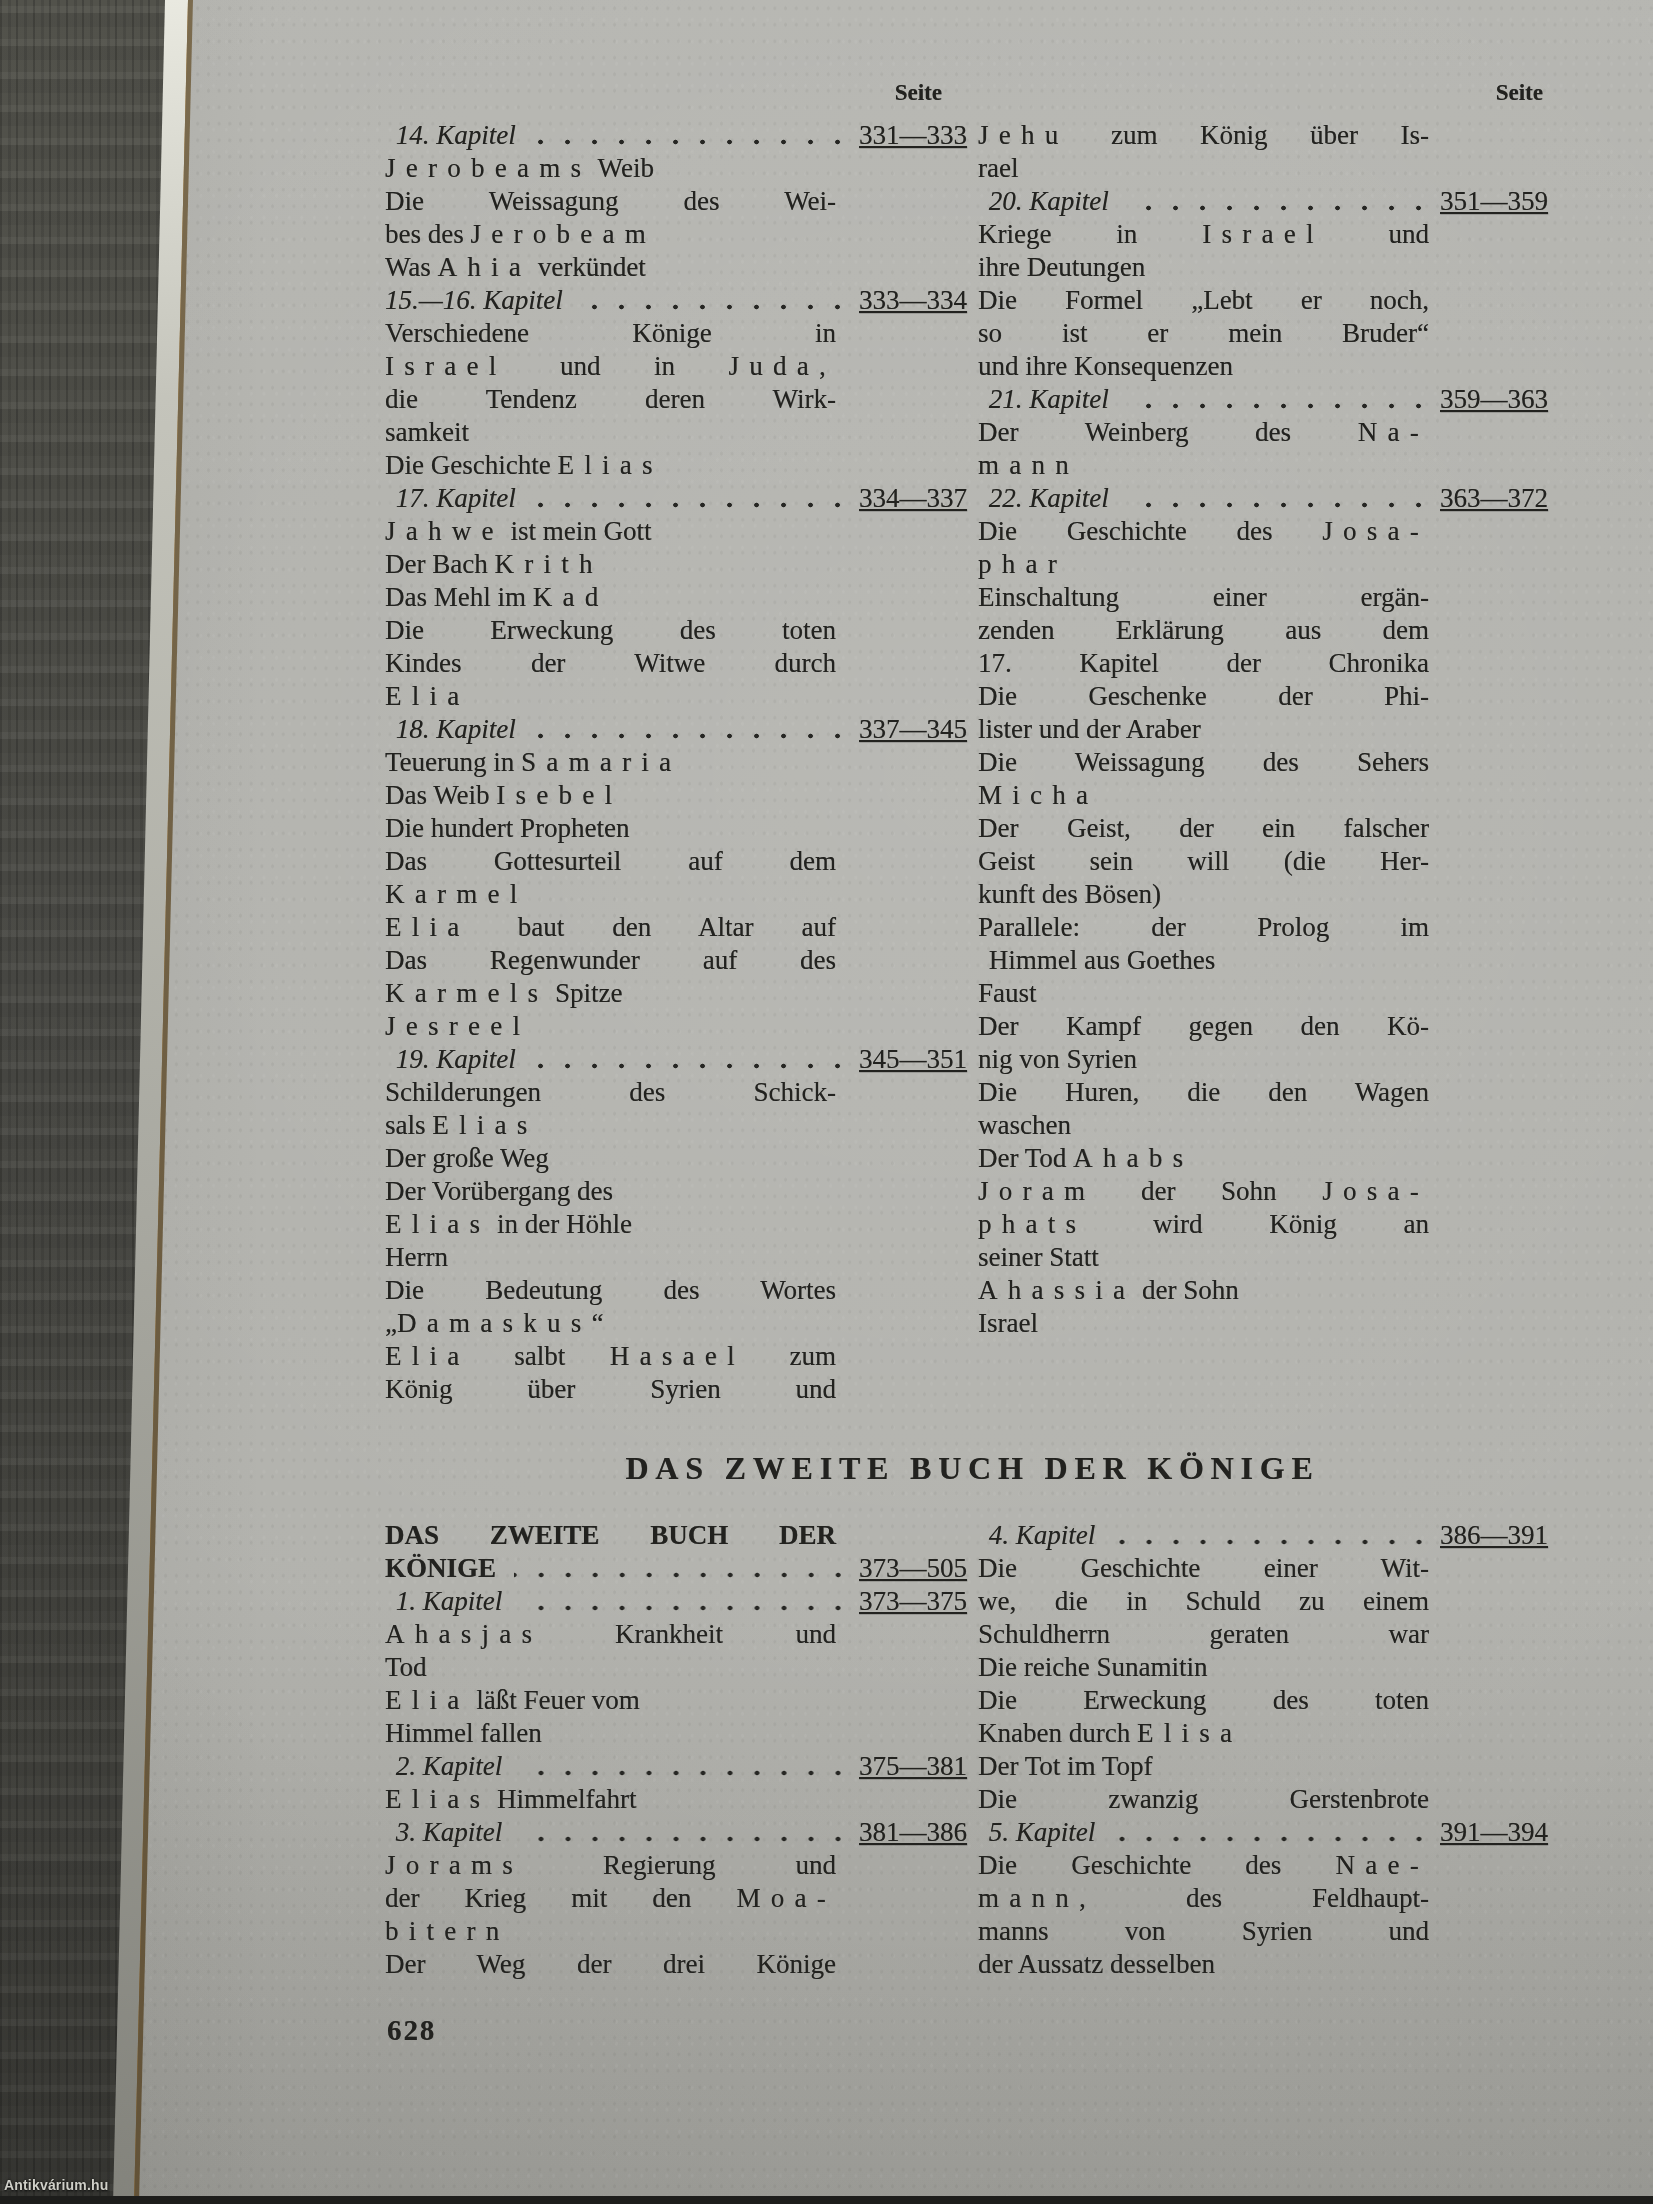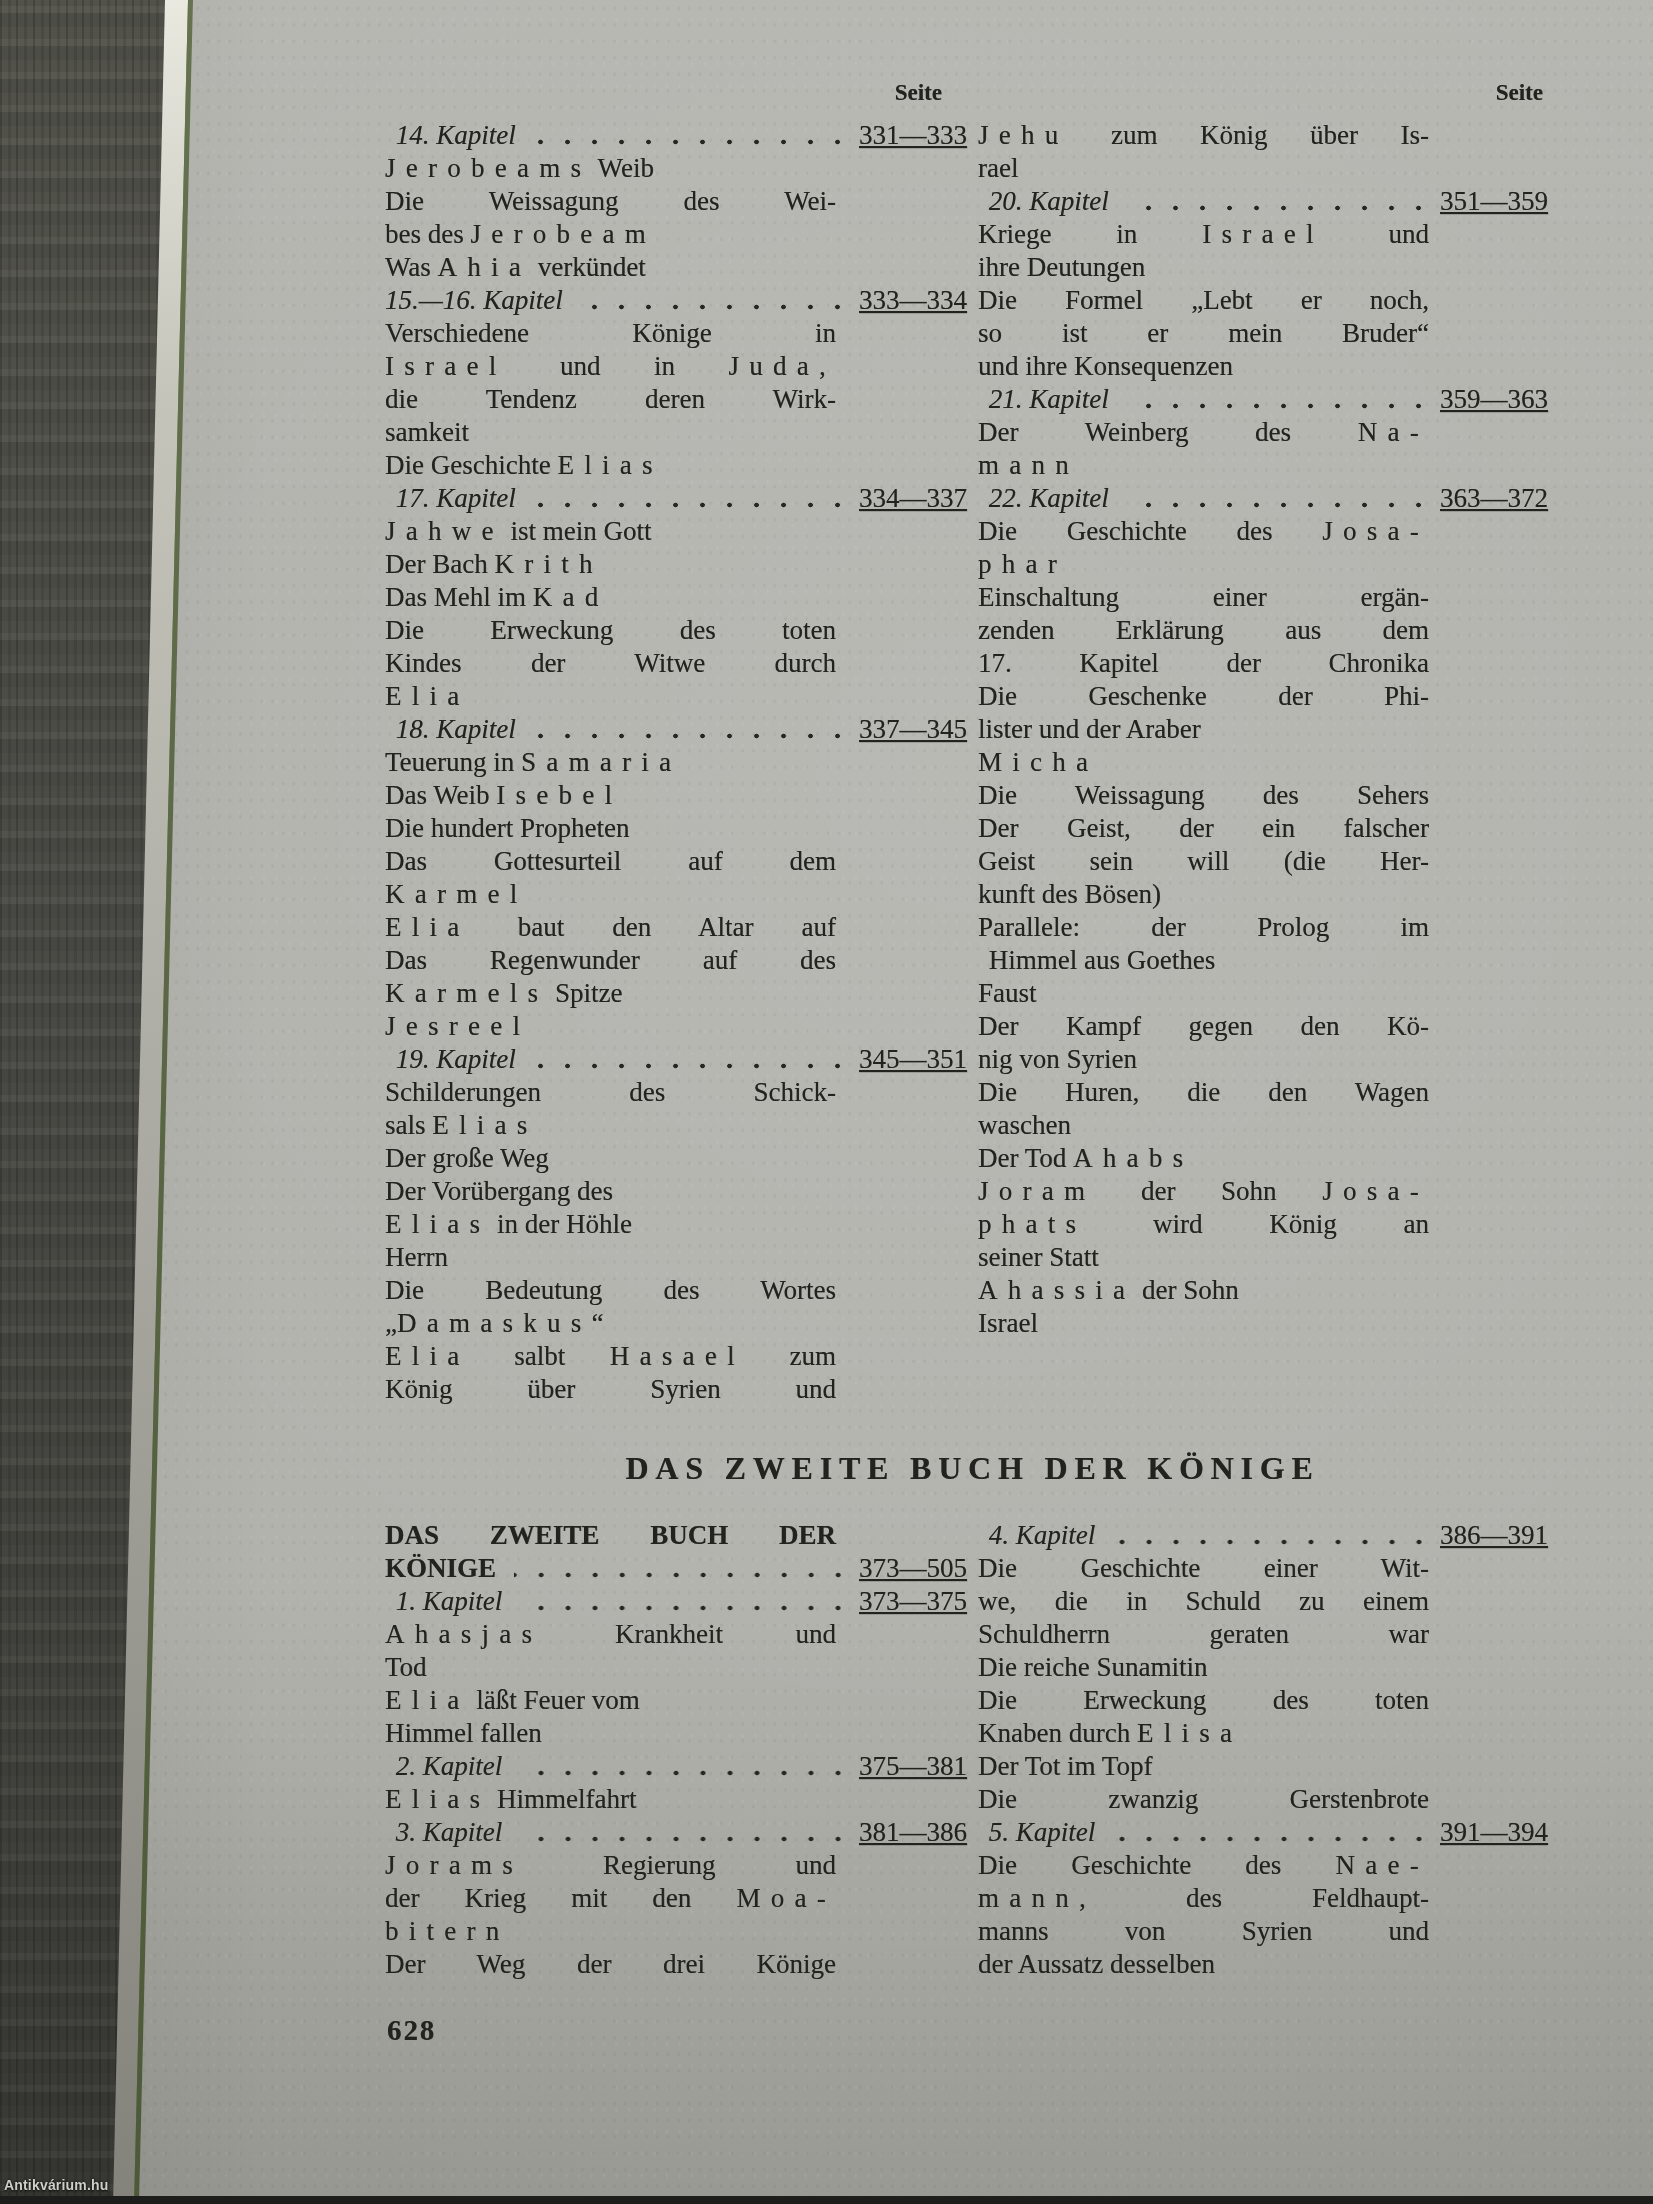--- a/index.html
+++ b/index.html
@@ -1,17 +1,17 @@
 <!DOCTYPE html>
 <html><head>
 <meta charset="utf-8">
 <style>
   html,body{margin:0;padding:0;background:#2e2e2b;}
   .scene{position:relative;width:1654px;height:2205px;overflow:hidden;
-         background:#4d7c0f;font-family:"Liberation Serif","DejaVu Serif",serif;}
+         background:#a16207;font-family:"Liberation Serif","DejaVu Serif",serif;}
 
   
   .wood{position:absolute;left:0;top:0;width:194px;height:2205px;
         clip-path:polygon(0 0,171px 0,118px 100%,0 100%);
         background:
           repeating-linear-gradient(0deg, rgba(0,0,0,0.10) 0 13.6px, rgba(255,255,255,0.02) 13.6px 21.3px, rgba(0,0,0,0.05) 21.3px 33px),
           repeating-linear-gradient(90deg, rgba(0,0,0,0.18) 0 1.9px, rgba(0,0,0,0) 1.9px 7.8px, rgba(0,0,0,0.10) 7.8px 10.7px, rgba(0,0,0,0) 10.7px 16.5px),
           linear-gradient(180deg,#56564f 0%,#4e4e49 45%,#454540 80%,#3a3a36 100%);}
   
   .page-edge-light{position:absolute;left:0;top:0;width:213px;height:2205px;
@@ -166,22 +166,22 @@
           <span class="lead"></span>
           <span class="pg">363—372</span>
         </div>
         <div class="line body j">Die Geschichte des <span class="sp">Josa-</span></div>
         <div class="line body"><span class="sp">phar</span></div>
         <div class="line body j">Einschaltung einer ergän-</div>
         <div class="line body j">zenden Erklärung aus dem</div>
         <div class="line body j">17. Kapitel der Chronika</div>
         <div class="line body j">Die Geschenke der Phi-</div>
         <div class="line body">lister und der Araber</div>
+        <div class="line body j">Die Weissagung des Sehers</div>
         <div class="line body"><span class="sp">Micha</span></div>
-        <div class="line body j">Die Weissagung des Sehers</div>
         <div class="line body j">Der Geist, der ein falscher</div>
         <div class="line body j">Geist sein will (die Her-</div>
         <div class="line body">kunft des Bösen)</div>
         <div class="line body j">Parallele: der Prolog im</div>
         <div class="line body ind">Himmel aus Goethes</div>
         <div class="line body">Faust</div>
         <div class="line body j">Der Kampf gegen den Kö-</div>
         <div class="line body">nig von Syrien</div>
         <div class="line body j">Die Huren, die den Wagen</div>
         <div class="line body">waschen</div>

